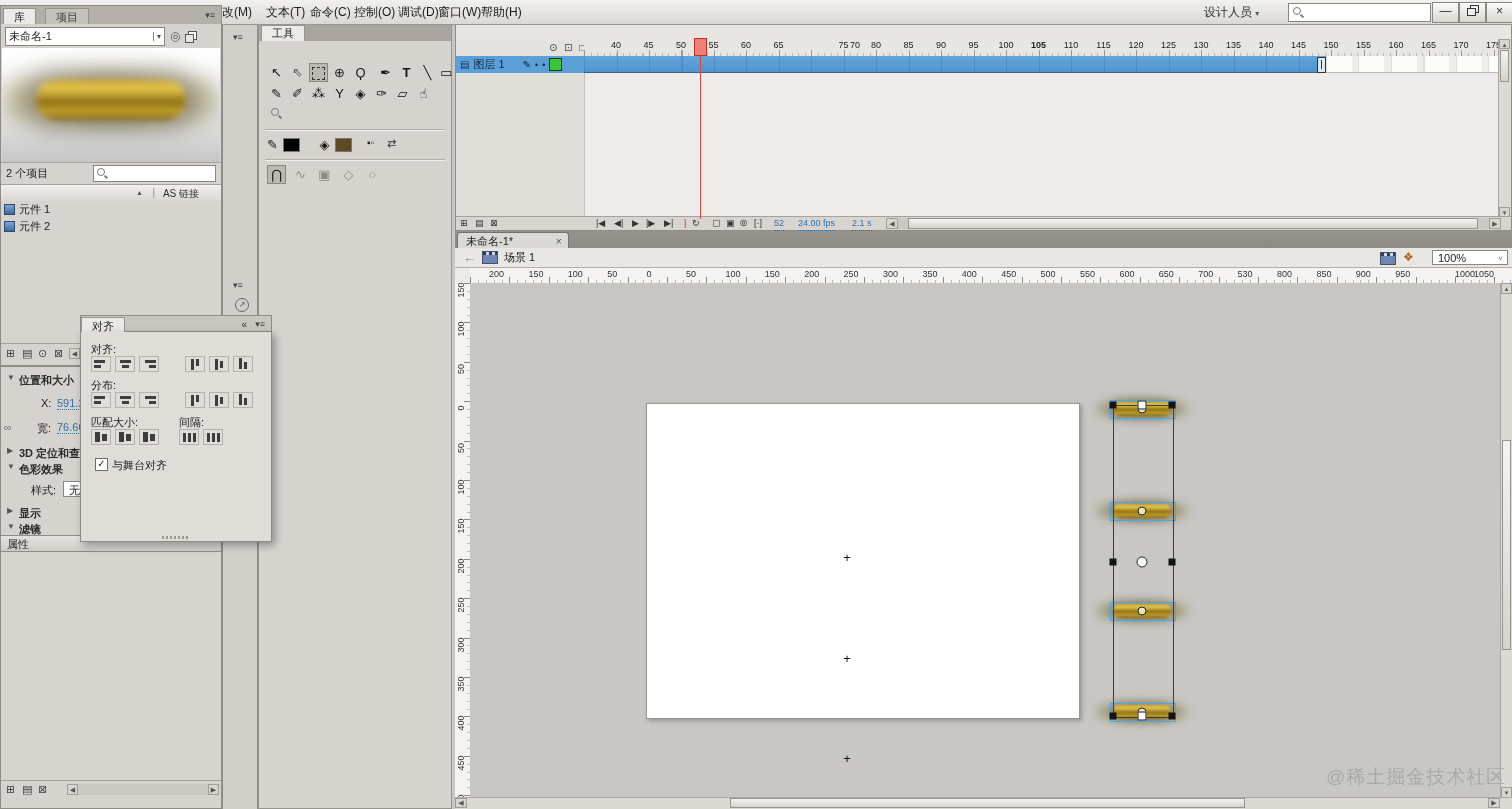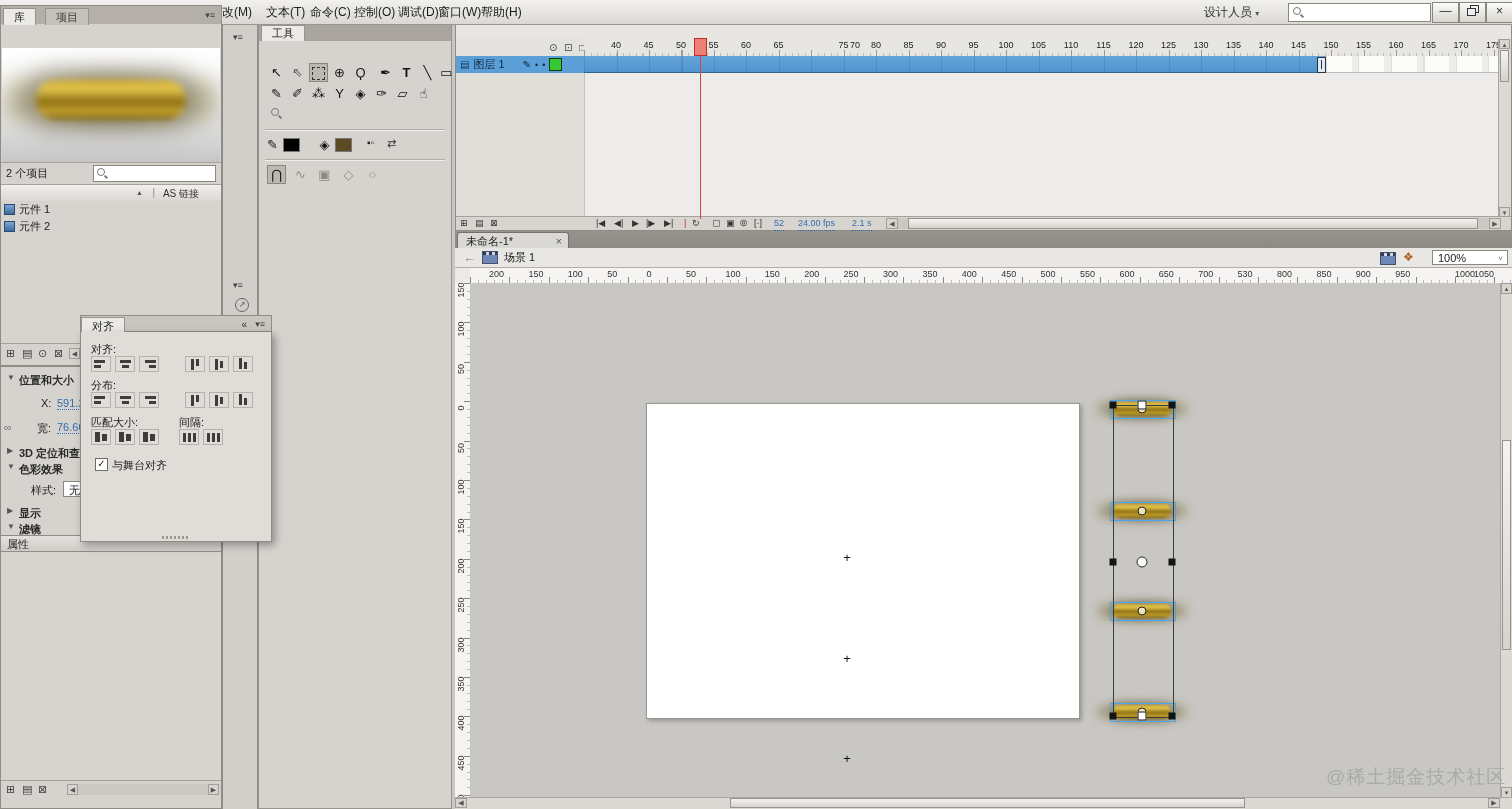--- a/index.html
+++ b/index.html
@@ -181,21 +181,21 @@
         <span class="frn" style="left: 129.5px;">55</span>
         <span class="frn" style="left: 162px;">60</span>
         <span class="frn" style="left: 194.5px;">65</span>
         <span class="frn" style="left: 227px; margin-left: 44px;">70</span>
         <span class="frn" style="left: 259.5px;">75</span>
         <span class="frn" style="left: 292px;">80</span>
         <span class="frn" style="left: 324.5px;">85</span>
         <span class="frn" style="left: 357px;">90</span>
         <span class="frn" style="left: 389.5px; text-align: right;">95</span>
         <span class="frn" style="left: 422px;">100</span>
-        <span class="frn" style="left: 454.5px;">105</span>
+        <span class="frn" style="left: 454.5px; font-weight: bold;">105</span>
         <span class="frn" style="left: 487px;">110</span>
         <span class="frn" style="left: 519.5px;">115</span>
         <span class="frn" style="left: 552px;">120</span>
         <span class="frn" style="left: 584.5px;">125</span>
         <span class="frn" style="left: 617px;">130</span>
         <span class="frn" style="left: 649.5px;">135</span>
         <span class="frn" style="left: 682px;">140</span>
         <span class="frn" style="left: 714.5px;">145</span>
         <span class="frn" style="left: 747px;">150</span>
         <span class="frn" style="left: 779.5px;">155</span>
@@ -422,20 +422,28 @@
 </div>
 
 <div id="library" class="abs">
   <span style="position:absolute;right:28px;top:1px;font-size:10px;color:#333">«</span>
   <span style="position:absolute;right:10px;top:1px;font-size:10px;color:#333">×</span>
   <div id="lib-tabs">
     <div class="ptab" style="left:2px;top:2px;height:16px;line-height:16px">库</div>
     <div class="ptab inactive" style="left:44px;top:2px;height:16px;line-height:16px">项目</div>
     <span style="position:absolute;right:6px;top:4px;font-size:9px;color:#444"><span>▾</span><span>≡</span></span>
   </div>
+  <div id="lib-docrow">
+    <div id="lib-select">
+      <span>未命名-1</span>
+      <span style="border-left:1px solid #8a877f;padding-left:3px;font-size:8px;color:#555">▾</span>
+    </div>
+    <span style="font-size:12px;color:#555">◎</span>
+    <span class="dblsq"></span>
+  </div>
   <div id="lib-preview">
     <div id="lib-pill"></div>
   </div>
   <div id="lib-countrow">
     <span>2 个项目</span>
     <div id="lib-search">
       <span class="mag"></span>
       <input style="border: none; outline: none; width: 92px; height: 12px; font-size: 10px; background: transparent;">
     </div>
   </div>

